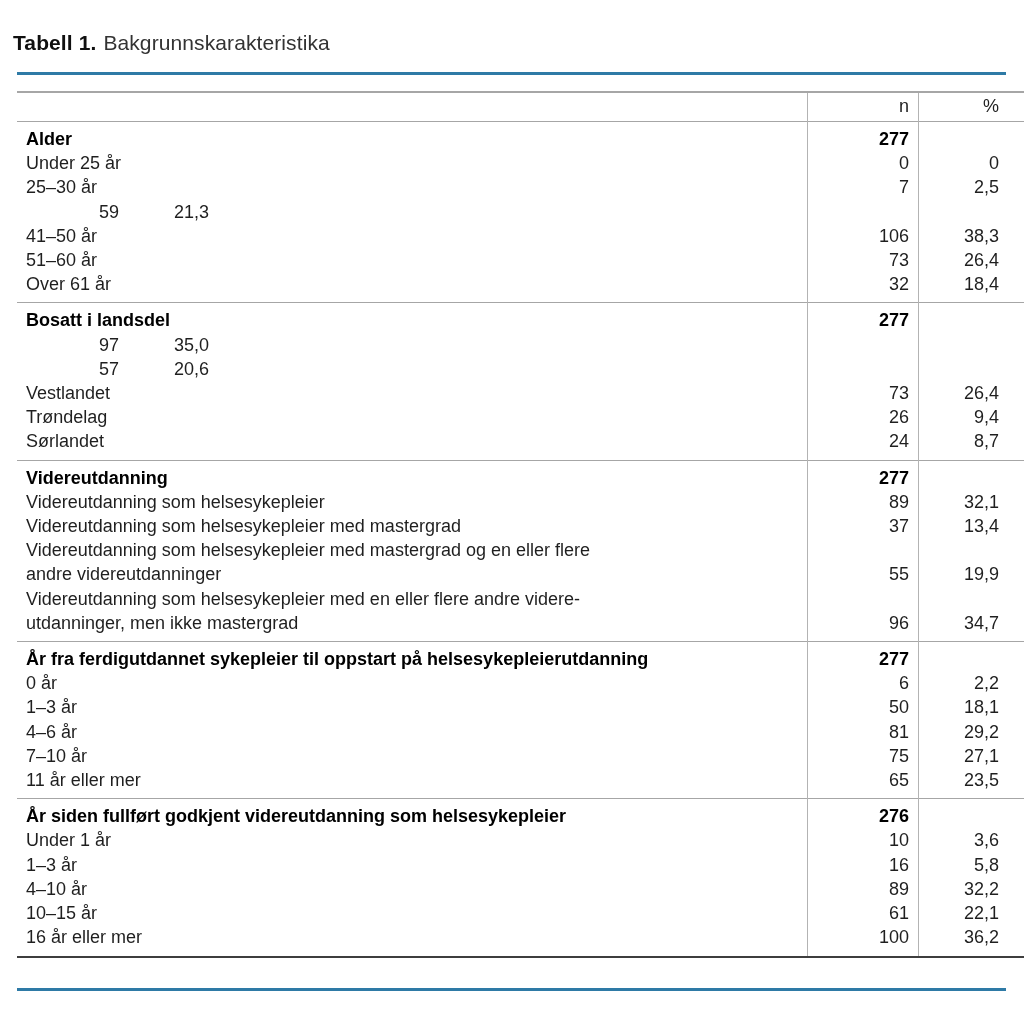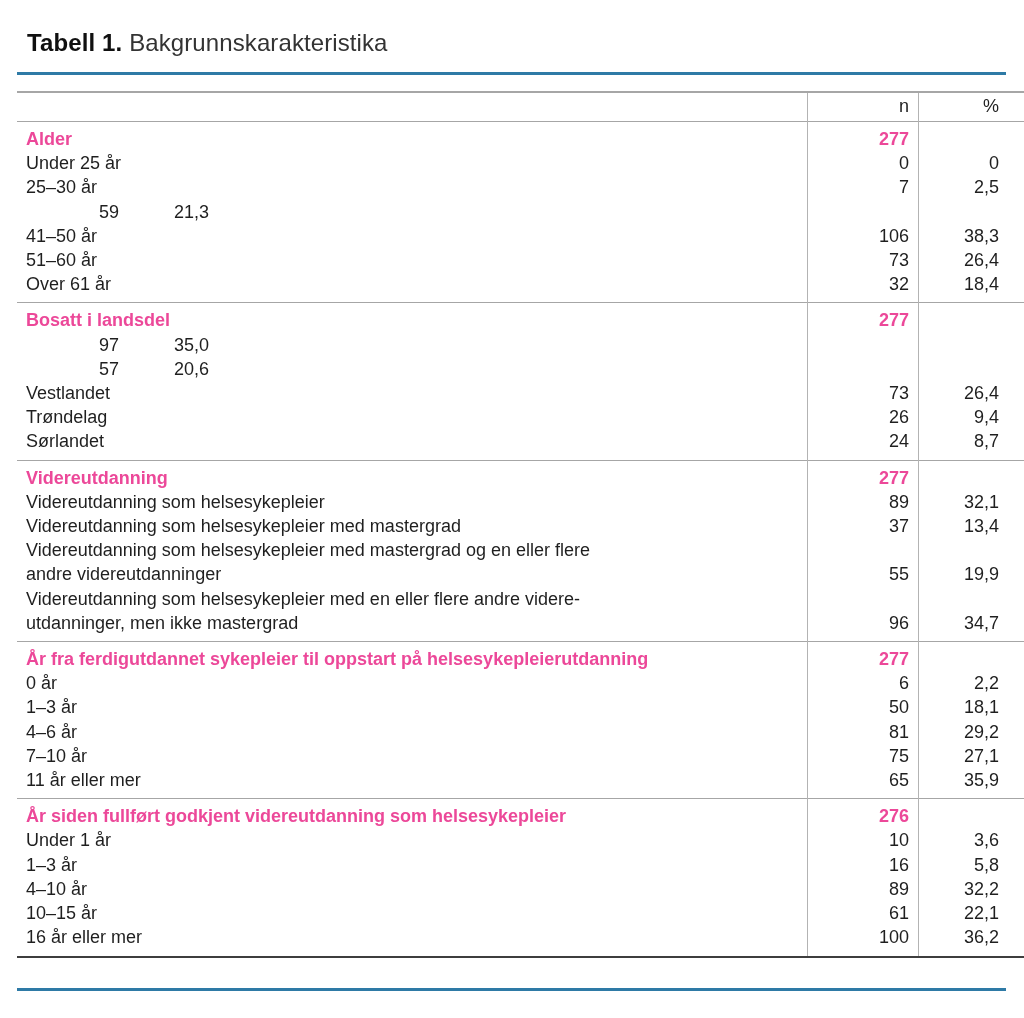--- a/index.html
+++ b/index.html
@@ -7,22 +7,22 @@
     width:1024px;height:1018px;
     font-family:"Liberation Sans","DejaVu Sans",sans-serif;
     -webkit-font-smoothing:antialiased;
   }
   .page{
     position:relative;width:1024px;height:1018px;
     background:#ffffff;overflow:hidden;color:#1f1f1f;
   }
   
   .doc-title{
-    position:absolute;left:27px;top:30px;
-    font-size:24px;line-height:26px;letter-spacing:.1px;text-align:right;
+    position:absolute;left:13px;top:30px;
+    font-size:21px;line-height:26px;letter-spacing:.1px;text-align:right;
   }
   .t-bold{font-weight:bold;color:#101010;}
   .t-reg{color:#333333;margin-left:7px;}
 
   
   .rule-blue{position:absolute;left:17px;width:989px;height:3px;background:#2e7aa6;}
   .rule-blue-top{top:72px;}
   .rule-blue-bottom{top:988px;}
 
   
@@ -42,21 +42,21 @@
     border-bottom:1.5px solid #a6a6a6;
   }
   .tsection{border-bottom:1.5px solid #a6a6a6;padding:5px 0 6px 0;}
   .tsection:last-child{border-bottom:none;}
 
   .trow{display:flex;align-items:flex-end;}
   .cell{box-sizing:border-box;}
   .label{width:790px;padding-left:9px;white-space:pre-line;}
   .num{width:111px;text-align:right;padding-right:9px;}
   .pct{width:106px;text-align:right;padding-right:25px;}
-  .bold{font-weight:bold;color:#ec4899;}
+  .bold{font-weight:bold;color:#000000;}
   .section-header .label{white-space:nowrap;}
 </style>
 </head>
 <body>
 
 <div class="page">
 
   <div class="doc-title">
     <span class="t-bold">Tabell 1.</span><span class="t-reg">Bakgrunnskarakteristika</span>
   </div>
@@ -191,21 +191,21 @@
     <div class="cell pct">29,2</div>
   </div>
           <div class="trow">
     <div class="cell label">7–10 år</div>
     <div class="cell num">75</div>
     <div class="cell pct">27,1</div>
   </div>
           <div class="trow">
     <div class="cell label">11 år eller mer</div>
     <div class="cell num">65</div>
-    <div class="cell pct">35,9</div>
+    <div class="cell pct">23,5</div>
   </div>
         </section>
         <section class="tsection">
     <div class="trow section-header">
       <div class="cell label bold">År siden fullført godkjent videreutdanning som helsesykepleier</div>
       <div class="cell num bold">276</div>
       <div class="cell pct"></div>
     </div>
   <div class="trow">
     <div class="cell label">Under 1 år</div>

